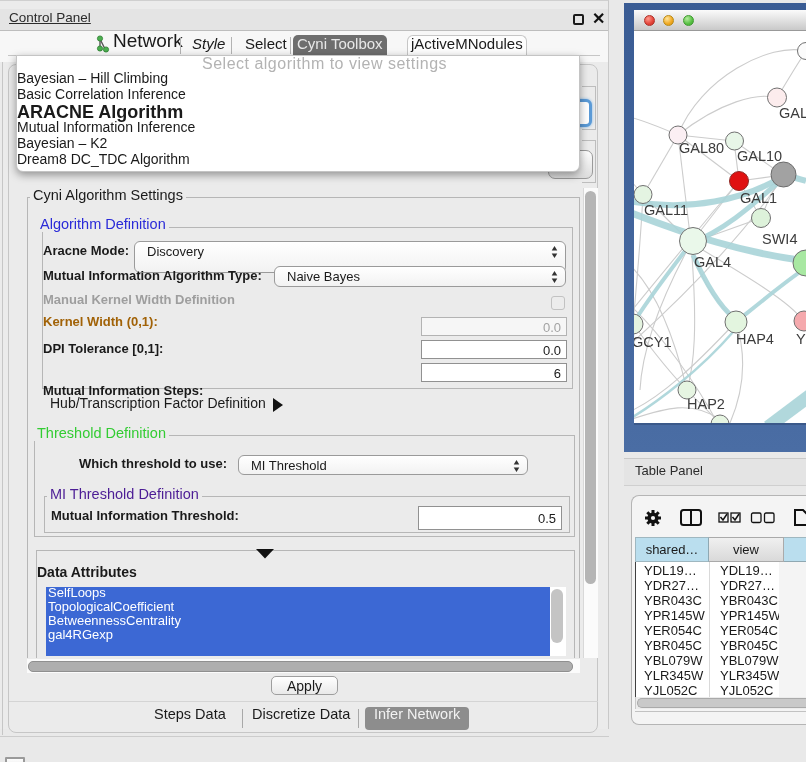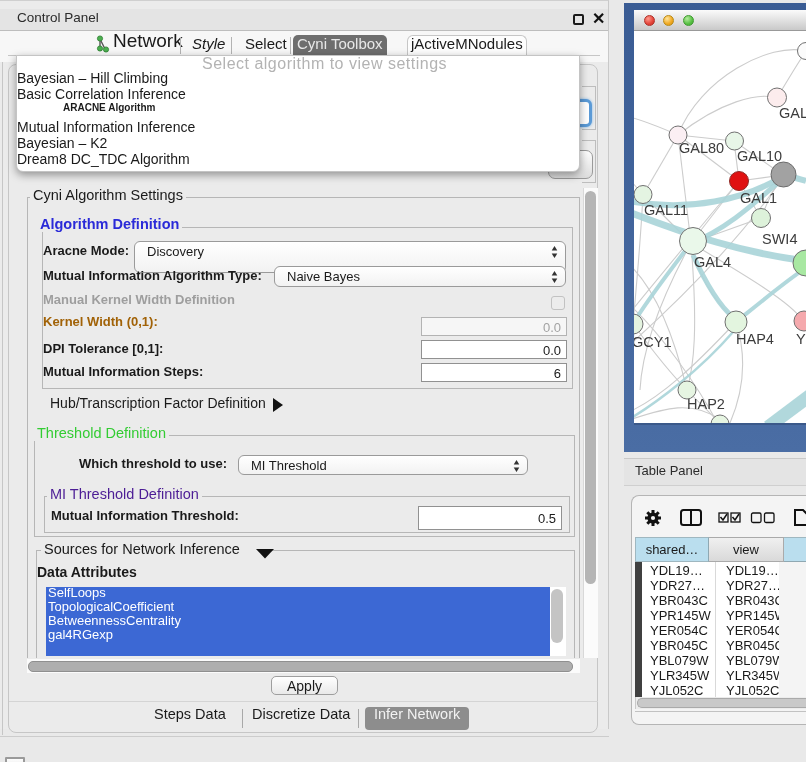--- a/index.html
+++ b/index.html
@@ -18,21 +18,21 @@
 </style></head>
 <body>
 <div id="page">
 
 <div class="abs" style="left:0;top:0;width:806px;height:8px;background:#f1f1f1;"></div>
 <div class="abs" style="left:0;top:0;width:4px;height:8px;background:#4a4a4a;"></div>
 
 <div class="abs" style="left:0;top:8;width:609px;height:729px;background:#ebebeb;border-right:1px solid #c9c9c9;border-top:1px solid #cfcfcf;"></div>
 
 <div class="abs" style="left:0;top:9px;width:608px;height:22px;background:#e4e4e4;border-bottom:1px solid #bdbdbd;"></div>
-<div class="lbl" style="left:17px;top:11px;font-size:13.5px;color:#2b2b2b;">Control Panel</div>
+<div class="lbl" style="left:9px;top:11px;font-size:13.5px;color:#2b2b2b;text-decoration:underline;">Control Panel</div>
 <div class="abs" style="left:573px;top:14px;width:11px;height:11px;border:2px solid #1a1a1a;border-radius:2px;"></div>
 <div class="lbl" style="left:592px;top:11px;font-size:16px;font-weight:bold;color:#111;">✕</div>
 
 <div class="abs" style="left:0;top:31px;width:608px;height:31px;background:#f7f7f7;"></div>
 
 <div class="abs" style="left:2px;top:62px;width:1px;height:673px;background:#c6c6c6;"></div>
 <div class="abs" style="left:8px;top:64px;width:590px;height:669px;background:#ebebeb;border:1px solid #c6c6c6;border-radius:8px;"></div>
 
 <svg class="abs" style="left:96px;top:35px;" width="16" height="18" viewBox="0 0 16 18">
  <line x1="4" y1="4" x2="9" y2="14" stroke="#555" stroke-width="1.4"></line>
@@ -61,21 +61,21 @@
 <div class="abs" style="left:583px;top:188px;width:15px;height:470px;background:#fbfbfb;border-left:1px solid #d8d8d8;"></div>
 <div class="abs" style="left:585px;top:191px;width:11px;height:393px;background:#b5b5b5;border-radius:6px;"></div>
 
 <div class="abs" style="left:27px;top:659px;width:553px;height:14px;background:#fbfbfb;"></div>
 <div class="abs" style="left:28px;top:661px;width:545px;height:11px;background:#aeaeae;border:1px solid #8f8f8f;border-radius:5px;"></div>
 
 <div class="abs" style="left:27px;top:197px;width:553px;height:461px;border:1px solid #b6b6b6;border-bottom:none;"></div>
 <div class="gtit" style="left:30px;top:188px;">Cyni Algorithm Settings</div>
 
 <div class="grp" style="left:42px;top:227px;width:531px;height:162px;"></div>
-<div class="gtit" style="left:37px;top:217px;color:#2a2ad8;font-weight:bold;">Algorithm Definition</div>
+<div class="gtit" style="left:37px;top:217px;color:#2a2ad8;">Algorithm Definition</div>
 
 <div class="lbl b" style="left:43px;top:244px;">Aracne Mode:</div>
 <div class="combo" style="left:134px;top:241px;width:432px;height:32px;">
  <span class="ct">Discovery</span>
       <span class="arrows">
  <svg width="9" height="12">
           <path d="M4.5 0 L7.3 4.4 L1.7 4.4 Z M4.5 12 L1.7 7.6 L7.3 7.6 Z" fill="#333"></path>
         </svg></span>
 </div>
 
@@ -90,21 +90,21 @@
 
 <div class="lbl b" style="left:43px;top:292.5px;color:#9e9e9e;">Manual Kernel Width Definition</div>
 <div class="abs" style="left:551px;top:296px;width:14px;height:14px;background:#ececec;border:1px solid #c2c2c2;border-radius:3px;"></div>
 
 <div class="lbl b" style="left:43px;top:315px;color:#a16207;">Kernel Width (0,1):</div>
 <div class="tf" style="left:421px;top:316.5px;width:146px;height:19px;color:#a3a3a3;background:#f6f6f6;border-color:#b3b3b3;">0.0</div>
 
 <div class="lbl b" style="left:43px;top:342px;">DPI Tolerance [0,1]:</div>
 <div class="tf" style="left:421px;top:340px;width:146px;height:19px;">0.0</div>
 
-<div class="lbl b" style="left:43px;top:365px;">Mutual Information Steps:</div>
+<div class="lbl b" style="left:43px;top:384px;">Mutual Information Steps:</div>
 <div class="tf" style="left:421px;top:363px;width:146px;height:19px;">6</div>
 
 <div class="lbl" style="left:50px;top:395.5px;font-size:14px;">Hub/Transcription Factor Definition</div>
 <svg class="abs" style="left:272px;top:398px;" width="12" height="14">
       <path d="M1 0 L11 7 L1 14 Z" fill="#111"></path>
     </svg>
 
 <div class="grp" style="left:34px;top:435px;width:541px;height:102px;"></div>
 <div class="gtit" style="left:34px;top:426px;color:#33cc33;">Threshold Definition</div>
 
@@ -116,21 +116,20 @@
           <path d="M4.5 0 L7.3 4.4 L1.7 4.4 Z M4.5 12 L1.7 7.6 L7.3 7.6 Z" fill="#333"></path>
         </svg></span>
 </div>
 
 <div class="grp" style="left:44px;top:496px;width:526px;height:37px;"></div>
 <div class="gtit" style="left:47px;top:487px;color:#4c1d95;">MI Threshold Definition</div>
 <div class="lbl b" style="left:51px;top:509px;">Mutual Information Threshold:</div>
 <div class="tf" style="left:418px;top:506px;width:144px;height:24px;padding-top:4px;">0.5</div>
 
 <div class="abs" style="left:36px;top:550px;width:539px;height:108px;border:1px solid #b6b6b6;border-bottom:none;"></div>
-<div class="gtit" style="left:41px;top:542px;padding-right:30px;">Sources for Network Inference</div>
 <svg class="abs" style="left:256px;top:548px;" width="18" height="11">
       <path d="M0 1 L18 1 L9 10.5 Z" fill="#111"></path>
     </svg>
 <div class="lbl b" style="left:37px;top:564.5px;font-size:14px;">Data Attributes</div>
 
 <div class="abs" style="left:46px;top:587px;width:520px;height:69px;background:#fff;"></div>
 <div class="abs" style="left:46px;top:587px;width:504px;height:69px;background:#3c68d4;color:#fff;overflow:hidden;">
  <div style="margin:-1px 0 0 2px;line-height:14px;">SelfLoops<br>TopologicalCoefficient<br>BetweennessCentrality<br>gal4RGexp</div>
 </div>
 <div class="abs" style="left:551px;top:589px;width:12px;height:54px;background:#c4c4c4;border-radius:6px;"></div>
@@ -144,21 +143,21 @@
 <div class="lbl" style="left:374px;top:707px;font-size:14.5px;color:#f2f2f2;">Infer Network</div>
 <div class="abs" style="left:242px;top:709px;width:1px;height:19px;background:#a8a8a8;"></div>
 <div class="abs" style="left:358px;top:709px;width:1px;height:19px;background:#a8a8a8;"></div>
 <div class="abs" style="left:0;top:736px;width:609px;height:1px;background:#cccccc;"></div>
 <div class="abs" style="left:5px;top:757px;width:20px;height:12px;background:linear-gradient(#fdfdfd,#e9e9e9);border:2px solid #9a9a9a;border-radius:1px;"></div>
 
 <div class="abs" style="left:16px;top:55px;width:564px;height:117px;background:#fff;border:1px solid #c4c4c4;border-radius:0 0 7px 7px;box-shadow:0 3px 8px rgba(0,0,0,0.38);"></div>
 <div class="lbl" style="left:202px;top:56px;font-size:16px;letter-spacing:0.5px;color:#b3b3b3;">Select algorithm to view settings</div>
 <div class="lbl" style="left:17px;top:70.8px;font-size:14px;">Bayesian – Hill Climbing</div>
 <div class="lbl" style="left:17px;top:87.1px;font-size:14px;">Basic Correlation Inference</div>
-<div class="lbl b" style="left:17px;top:103.4px;font-size:10px;padding-left:46px;">ARACNE Algorithm</div>
+<div class="lbl b" style="left:17px;top:103.4px;font-size:18px;">ARACNE Algorithm</div>
 <div class="lbl" style="left:17px;top:119.8px;font-size:14px;">Mutual Information Inference</div>
 <div class="lbl" style="left:17px;top:136.1px;font-size:14px;">Bayesian – K2</div>
 <div class="lbl" style="left:17px;top:152.4px;font-size:14px;">Dream8 DC_TDC Algorithm</div>
 
 <div class="abs" style="left:612px;top:329px;width:4px;height:9px;border-left:1.5px solid #9a9a9a;border-top:1.5px solid #9a9a9a;border-bottom:1.5px solid #9a9a9a;"></div>
 
 <div class="abs" style="left:609px;top:0;width:197px;height:762px;background:#e9e9e9;"></div>
 
 <div class="abs" style="left:624px;top:3px;width:182px;height:449px;background:linear-gradient(#3a5c94,#4a6da4);"></div>
 
@@ -275,21 +274,21 @@
   <rect x="120.5" y="4" width="9.5" height="9.5" rx="1.5"></rect>
  </g>
  <path d="M151 1 h8 l4 4 v11 h-12 Z" fill="none" stroke="#111" stroke-width="2"></path>
 </svg>
 
 <div class="abs" style="left:635px;top:537px;width:171px;height:31px;">
  <div class="abs" style="left:0;top:0;width:74px;height:25px;background:#badeee;border:1px solid #9fb7c0;border-right:1px solid #8fa8b2;text-align:center;padding-top:4px;">shared…</div>
  <div class="abs" style="left:74px;top:0;width:75px;height:25px;background:linear-gradient(#f0f0f0,#d9d9d9);border:1px solid #aaa;border-left:none;text-align:center;padding-top:4px;">view</div>
  <div class="abs" style="left:149px;top:0;width:22px;height:25px;background:#badeee;border-top:1px solid #9fb7c0;border-bottom:1px solid #8fa8b2;"></div>
 </div>
-<div class="abs" style="left:635px;top:562px;width:144px;height:135px;background:#fff;overflow:hidden;border-left:7px solid #404040;">
+<div class="abs" style="left:635px;top:562px;width:144px;height:135px;background:#fff;overflow:hidden;border-left:1px solid #404040;">
  <div class="abs" style="left:73px;top:0;width:1px;height:135px;background:#d9d9d9;"></div>
  <div class="abs" style="left:148px;top:0;width:1px;height:135px;background:#d9d9d9;"></div>
  <div style="position:absolute;left:8px;top:1px;line-height:15px;">YDL19…<br>YDR27…<br>YBR043C<br>YPR145W<br>YER054C<br>YBR045C<br>YBL079W<br>YLR345W<br>YJL052C</div>
  <div style="position:absolute;left:84px;top:1px;line-height:15px;">YDL19…<br>YDR27…<br>YBR043C<br>YPR145W<br>YER054C<br>YBR045C<br>YBL079W<br>YLR345W<br>YJL052C</div>
  <div style="position:absolute;left:159px;top:1px;line-height:15px;">13<br>12<br><br>9.<br>8.<br>9.<br><br>9.<br>9.</div>
 </div>
 
 <div class="abs" style="left:635px;top:697px;width:171px;height:12px;background:#ececec;border-left:1px solid #c9c9c9;"></div>
 <div class="abs" style="left:637px;top:698px;width:169px;height:10px;background:#c9c9c9;border:1px solid #aaa;border-right:none;border-radius:5px 0 0 5px;"></div>
 <div class="abs" style="left:635px;top:711px;width:171px;height:1px;background:#c2c2c2;"></div>

